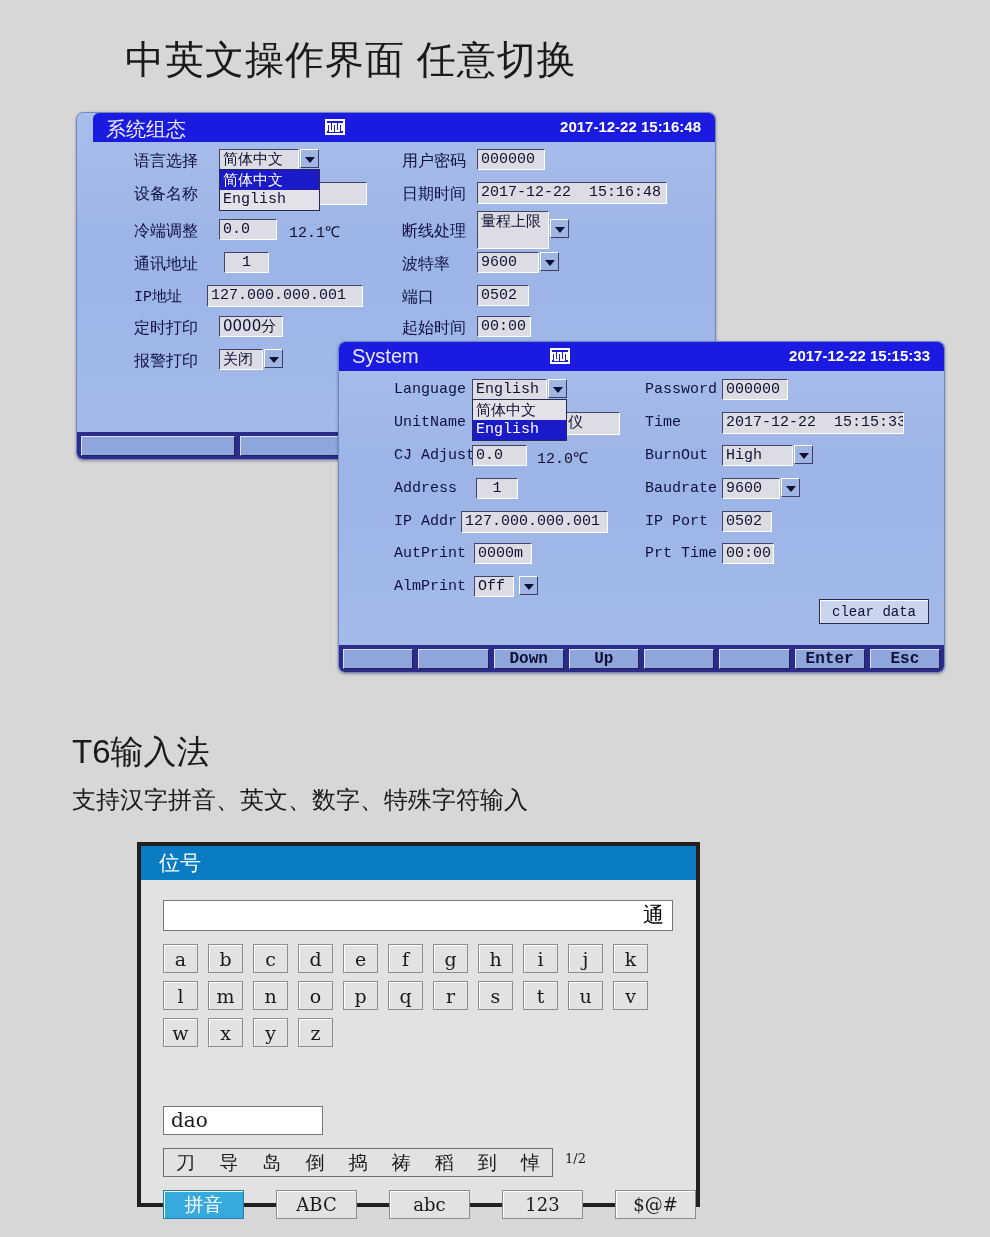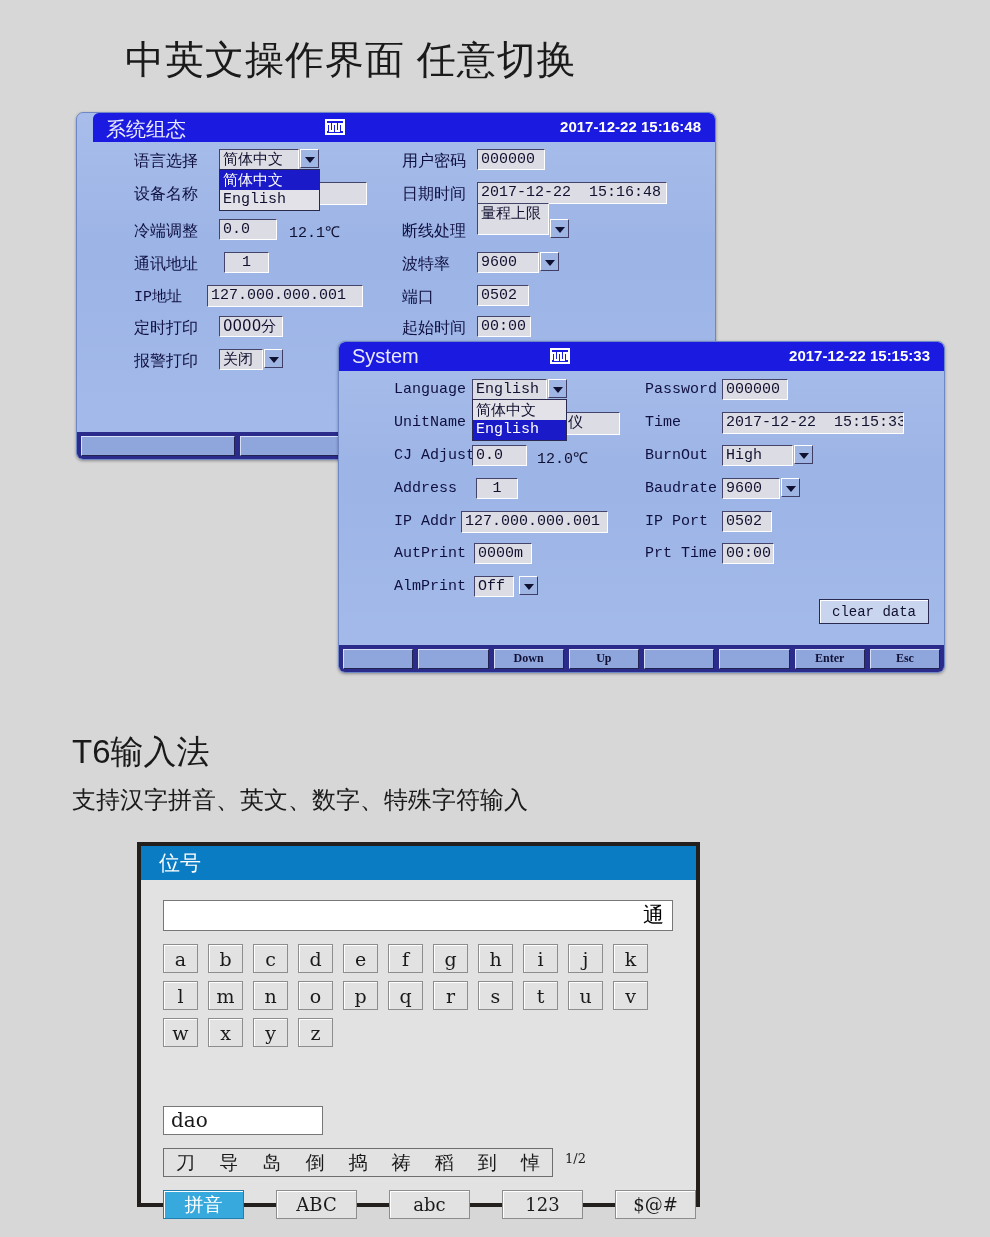--- a/index.html
+++ b/index.html
@@ -186,27 +186,27 @@
   }
   .softkey {
     flex: 1;
     height: 20px;
     box-sizing: border-box;
     background: #8fa6dc;
     border-top: 1px solid #d7e0f5;
     border-left: 1px solid #d7e0f5;
     border-right: 1px solid #23234f;
     border-bottom: 1px solid #23234f;
-    font-size: 12px;
+    font-size: 16px;
     font-weight: bold;
     color: #101035;
     display: flex;
     align-items: center;
     justify-content: center;
-    font-family: Liberation Serif, serif;
+    font-family: Liberation Mono, monospace;
     white-space: pre;
   }
   .softkey.cn { font-family: "DejaVu Sans", sans-serif; font-size: 14px; }
   .btn-raised {
     position: absolute;
     box-sizing: border-box;
     background: #c9d4ee;
     border: 1px solid #2a2a50;
     box-shadow: inset 1px 1px 0 #ffffff;
     font-size: 14px;
@@ -392,21 +392,21 @@
   <div class="valbox cn" style="left:142px; top:236px; width:44px; height:21px;">关闭</div>
   <div class="ddarrow" style="left:187px; top:236px;"></div>
 
   <div class="fieldlabel cnlabel" style="left:325px; top:38px;">用户密码</div>
   <div class="valbox" style="left:400px; top:36px; width:68px; height:21px;">000000</div>
 
   <div class="fieldlabel cnlabel" style="left:325px; top:71px;">日期时间</div>
   <div class="valbox" style="left:400px; top:69px; width:190px; height:22px;">2017-12-22  15:16:48</div>
 
   <div class="fieldlabel cnlabel" style="left:325px; top:108px;">断线处理</div>
-  <div class="valbox cn" style="left:400px; top:90px; width:72px; height:32px;">量程上限</div>
+  <div class="valbox cn" style="left:400px; top:98px; width:72px; height:38px;">量程上限</div>
   <div class="ddarrow" style="left:473px; top:106px;"></div>
 
   <div class="fieldlabel cnlabel" style="left:325px; top:141px;">波特率</div>
   <div class="valbox" style="left:400px; top:139px; width:62px; height:21px;">9600</div>
   <div class="ddarrow" style="left:463px; top:139px;"></div>
 
   <div class="fieldlabel cnlabel" style="left:325px; top:174px;">端口</div>
   <div class="valbox" style="left:400px; top:172px; width:52px; height:21px;">0502</div>
 
   <div class="fieldlabel cnlabel" style="left:325px; top:205px;text-align:right;">起始时间</div>

